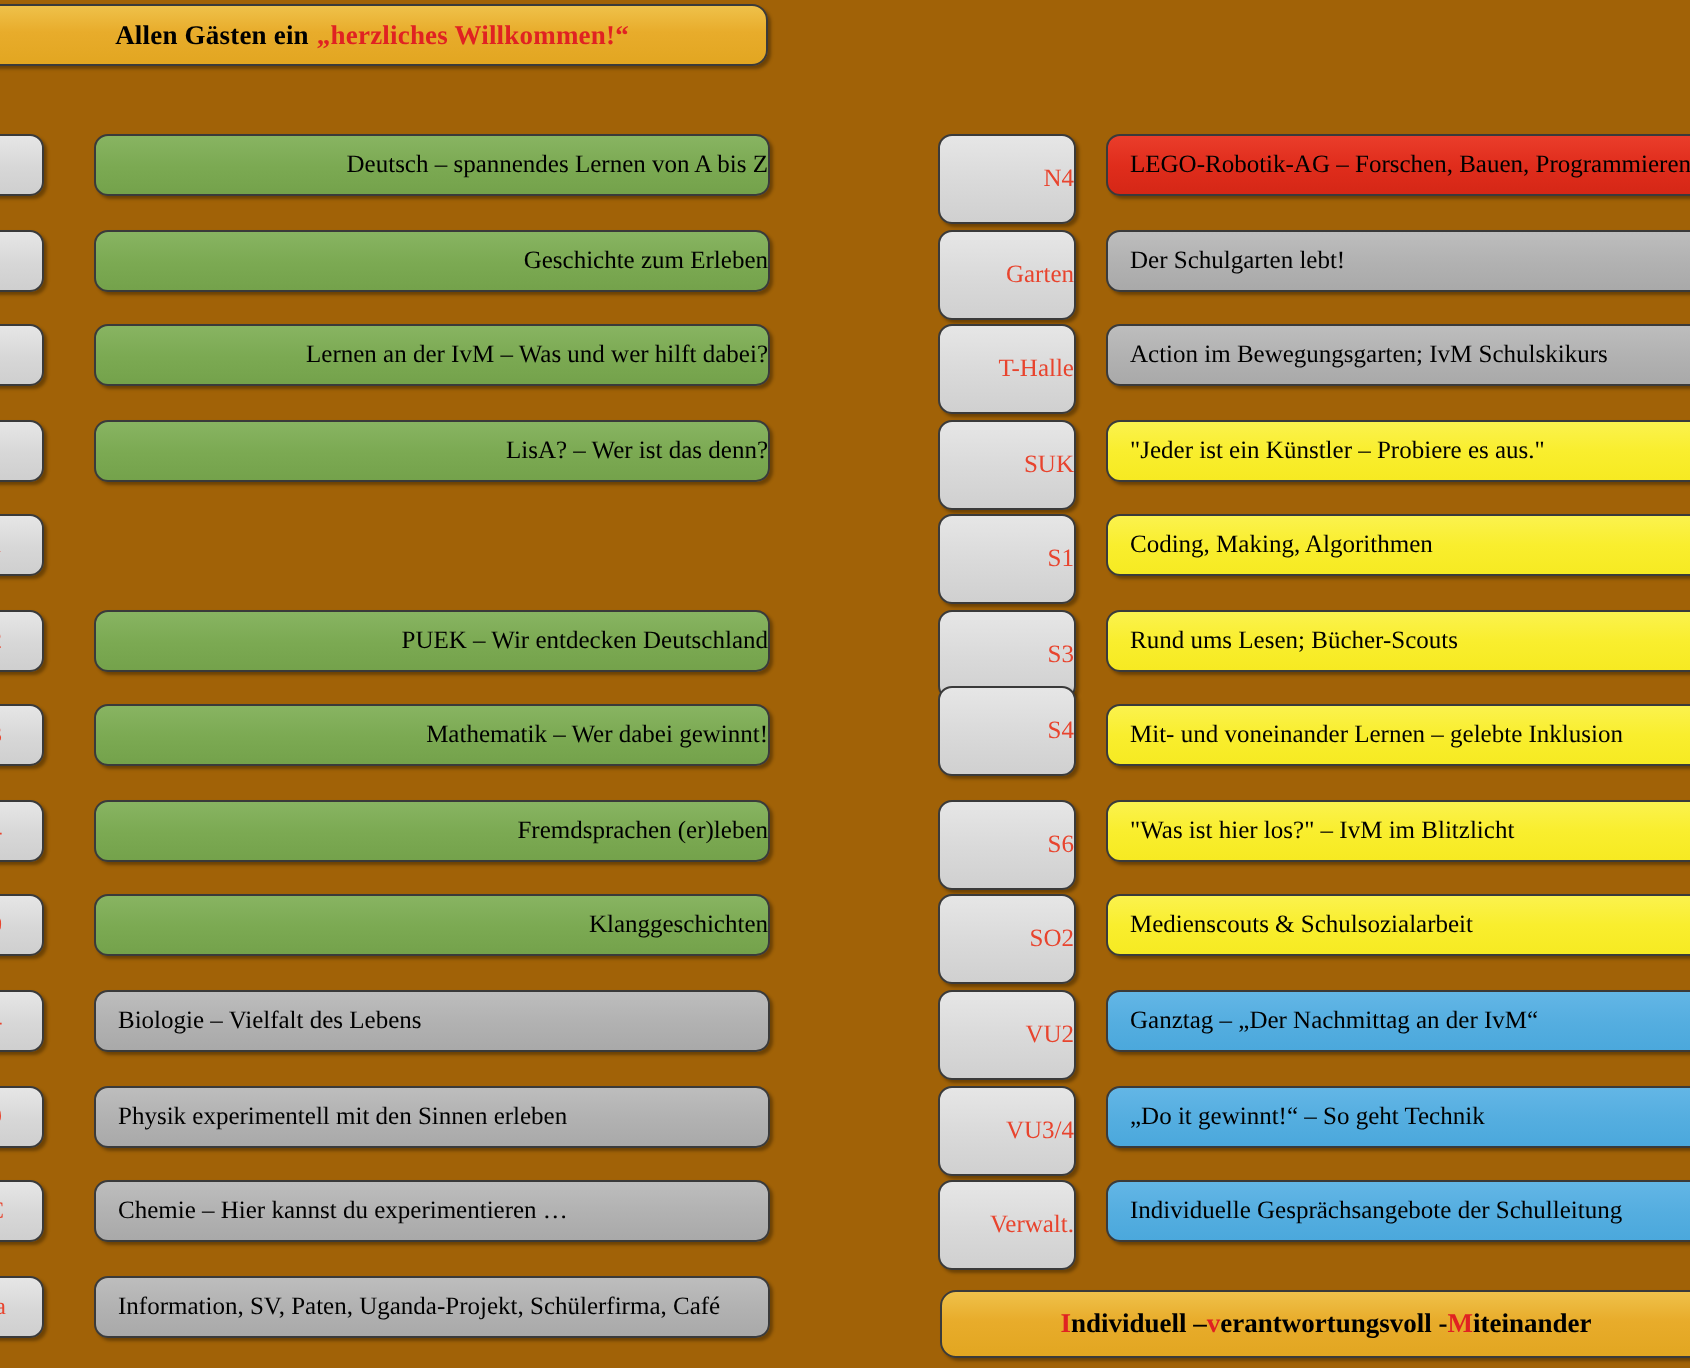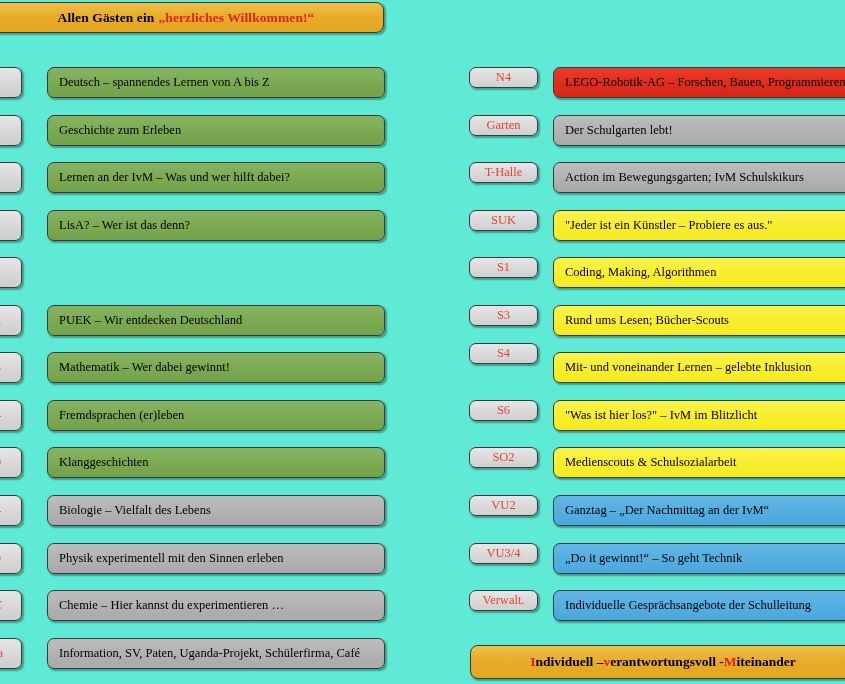--- a/index.html
+++ b/index.html
@@ -3,21 +3,21 @@
 <meta charset="utf-8">
 <style>
   html,body{margin:0;padding:0;}
   body{
     width:845px;height:684px;
     background:#ffffff;
     font-family:"Liberation Serif","DejaVu Serif",serif;
     overflow:hidden;
     position:relative;
   }
-  .board{position:absolute;left:0;top:0;width:845px;height:684px;background:#5eead4;}
+  .board{position:absolute;left:0;top:0;width:845px;height:684px;background:#a16207;}
 
   
   .plaque{
     position:absolute;
     box-sizing:border-box;
     border:1.4px solid #3a3a3a;
     border-radius:7px;
     display:flex;
     align-items:center;
     box-shadow:1.5px 1.5px 1.6px rgba(0,0,0,0.33);
@@ -54,38 +54,38 @@
   .code-chip{
     left:-26px;width:48px;height:31px;
     justify-content:center;
     background:linear-gradient(180deg,#e6e6e6 0%,#d7d7d7 55%,#cfcfcf 100%);
     color:#e8442e;
     font-size:12px;
     font-weight:normal;
   }
   
   .room-chip{
-    left:469px;width:69px;height:21px;
-    justify-content:center;
+    left:469px;width:69px;height:45px;
+    justify-content:flex-end;
     background:linear-gradient(180deg,#e6e6e6 0%,#d9d9d9 55%,#d0d0d0 100%);
     color:#e8442e;
     font-size:12.5px;
   }
 
   
   .bar{
     height:31px;
     padding:0 0 0 11px;
     font-size:12.5px;
     color:#000;
   }
   .bar-left{left:47px;width:338px;}
   .bar-right{left:553px;width:312px;}
 
-  .c-green {background:linear-gradient(180deg,#88b462 0%,#7caa53 50%,#74a24b 100%);}
+  .c-green {background:linear-gradient(180deg,#88b462 0%,#7caa53 50%,#74a24b 100%);justify-content:flex-end;}
   .c-gray  {background:linear-gradient(180deg,#bdbdbd 0%,#b2b2b2 50%,#a9a9a9 100%);}
   .c-red   {background:linear-gradient(180deg,#ea3d2b 0%,#e02d1c 50%,#d52716 100%);}
   .c-yellow{background:linear-gradient(180deg,#fbf24e 0%,#f9ee2e 50%,#f6ea22 100%);}
   .c-blue  {background:linear-gradient(180deg,#63b6e6 0%,#55aee0 50%,#4ba8dc 100%);}
 </style>
 </head>
 <body>
 
 <div class="board">
 

